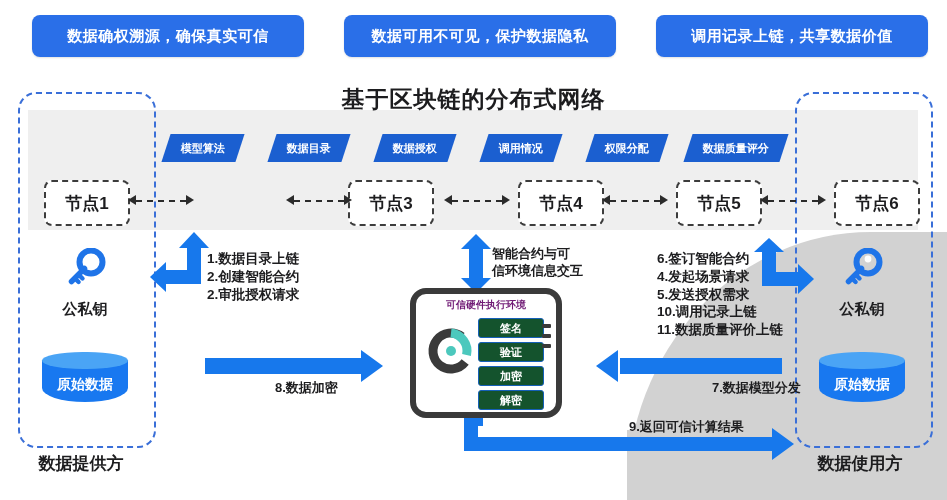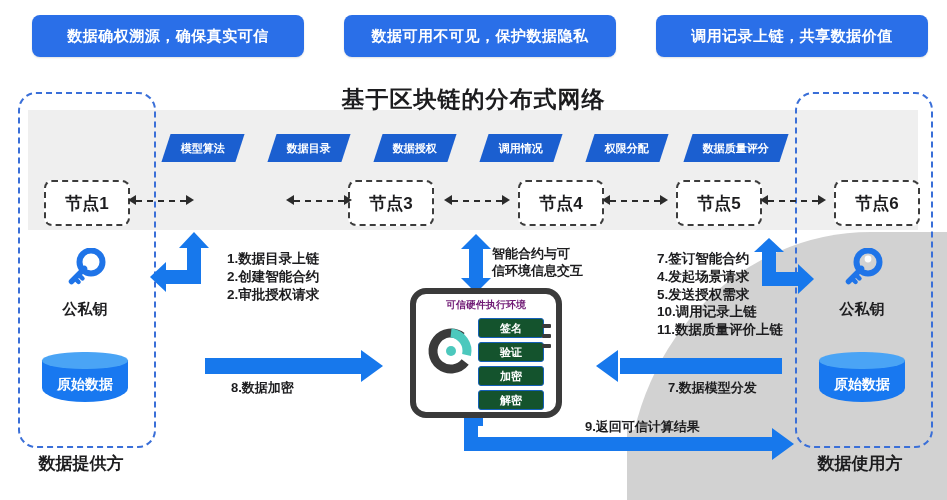--- a/index.html
+++ b/index.html
@@ -229,30 +229,30 @@
   .a9-v{left:464px;top:404px;width:14px;height:40px;}
   .a9-h{left:464px;top:437px;width:310px;height:14px;}
   .a9-tip{
     left:772px;top:428px;width:0;height:0;
     border-top:16px solid transparent;border-bottom:16px solid transparent;
     border-left:22px solid #1778ec;
   }
 
   
   .steps{position:absolute;z-index:6;font-size:13.5px;color:#1d1d1f;line-height:1.32;font-weight:bold;}
-  .steps.left-steps{left:207px;top:250px;margin-left:20px;}
+  .steps.left-steps{left:207px;top:250px;}
   .steps.right-steps{left:657px;top:250px;}
   .steps div{white-space:nowrap;}
 
   .tee-caption{
     position:absolute;left:492px;top:246px;z-index:6;
     font-size:13px;color:#1d1d1f;line-height:1.3;font-weight:bold;
   }
   .flow-label{
-    position:absolute;z-index:6;font-size:13px;color:#1d1d1f;font-weight:bold;white-space:nowrap;
+    position:absolute;z-index:6;font-size:13px;color:#1d1d1f;font-weight:bold;white-space:nowrap;margin-left:44px;
   }
   .lbl8{left:231px;top:379px;}
   .lbl7{left:668px;top:379px;}
   .lbl9{left:585px;top:418px;}
 </style>
 </head>
 <body>
 
 <div class="stage">
 
@@ -381,21 +381,21 @@
     <div>智能合约与可</div>
     <div>信环境信息交互</div>
   </div>
 
   <div class="arw blue rarw-v"></div>
   <div class="arw blue rarw-h"></div>
   <div class="arw rarw-uptip"></div>
   <div class="arw rarw-righttip"></div>
 
   <div class="steps right-steps">
-    <div>7.签订智能合约</div>
+    <div>6.签订智能合约</div>
     <div>4.发起场景请求</div>
     <div>5.发送授权需求</div>
     <div>10.调用记录上链</div>
     <div>11.数据质量评价上链</div>
   </div>
 
   <div class="arw blue tee-stub"></div>
 
   <div class="tee">
     <div class="tee-title">可信硬件执行环境</div>

